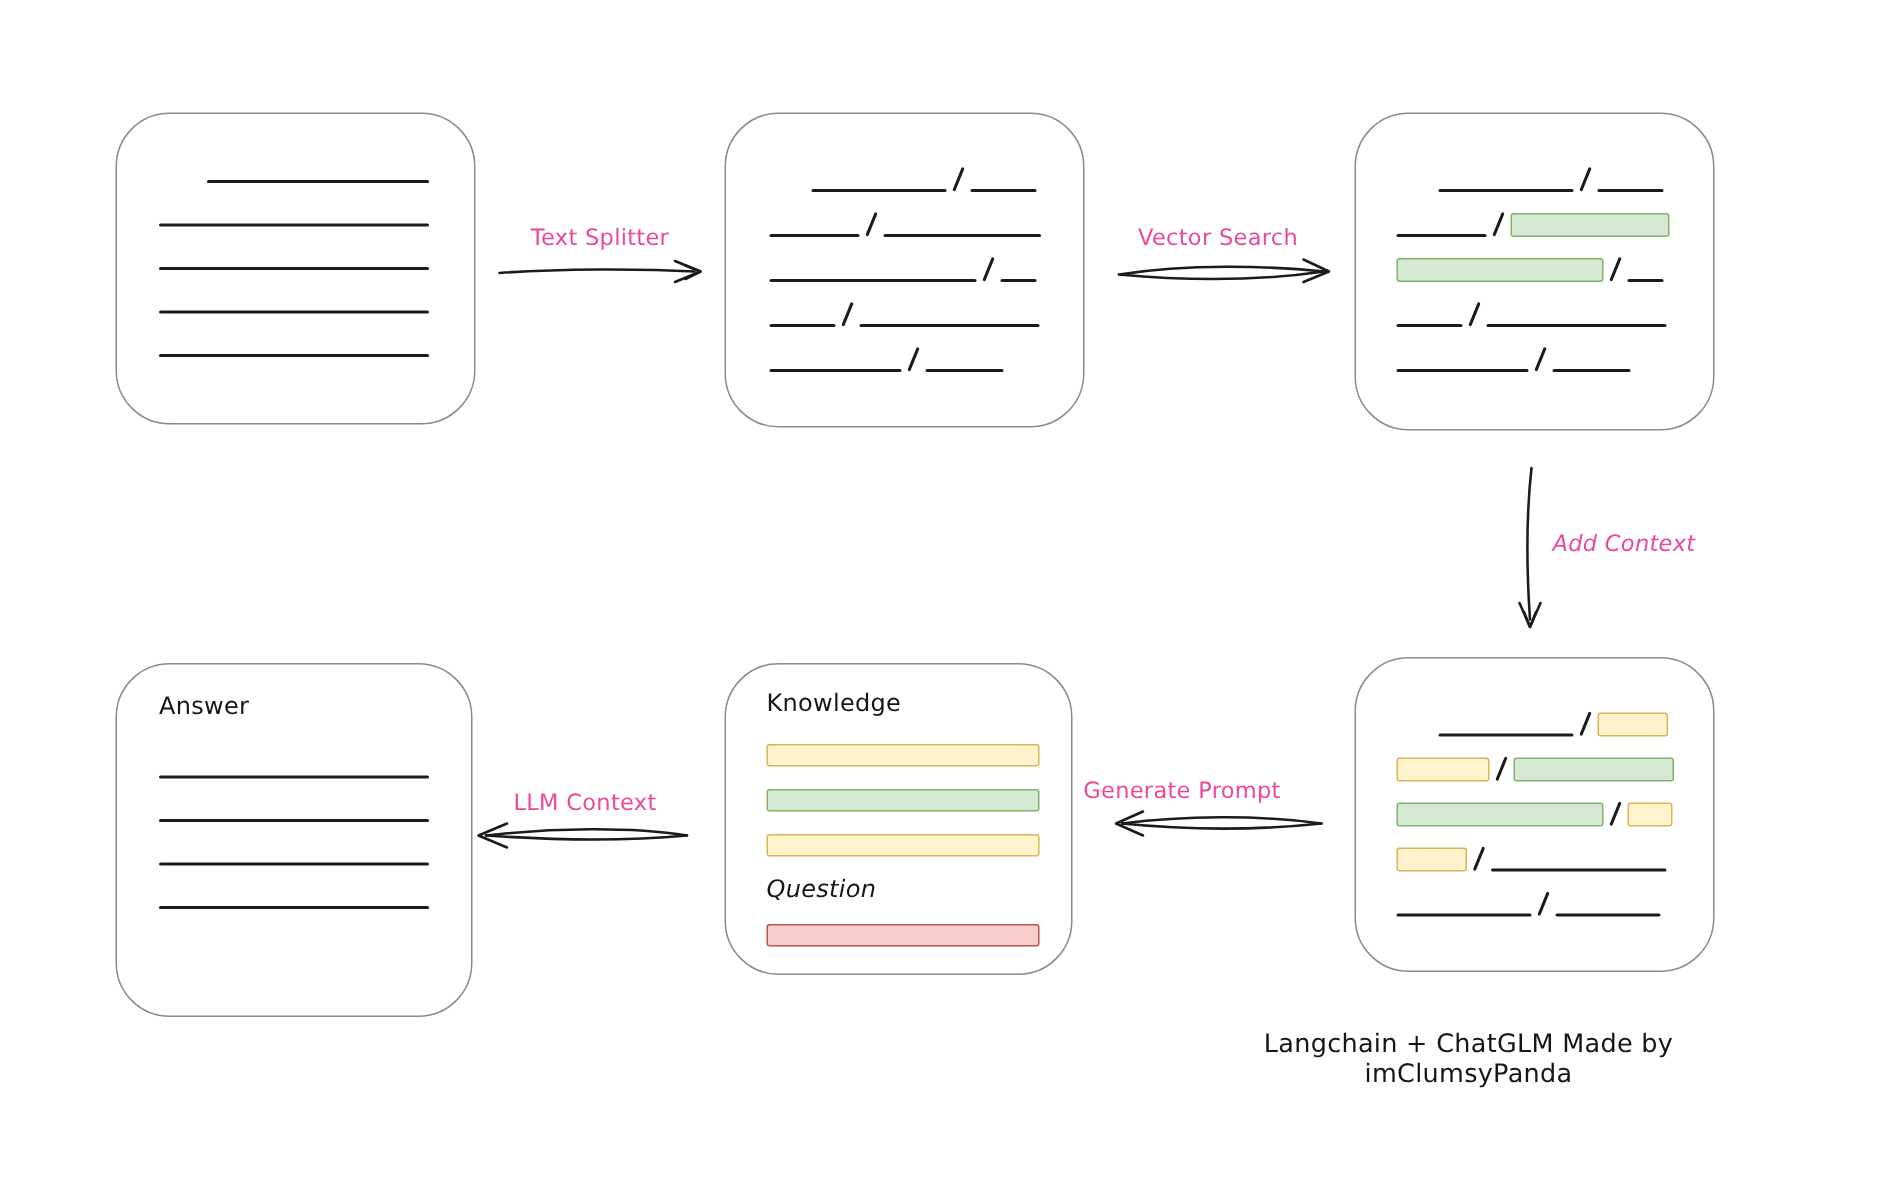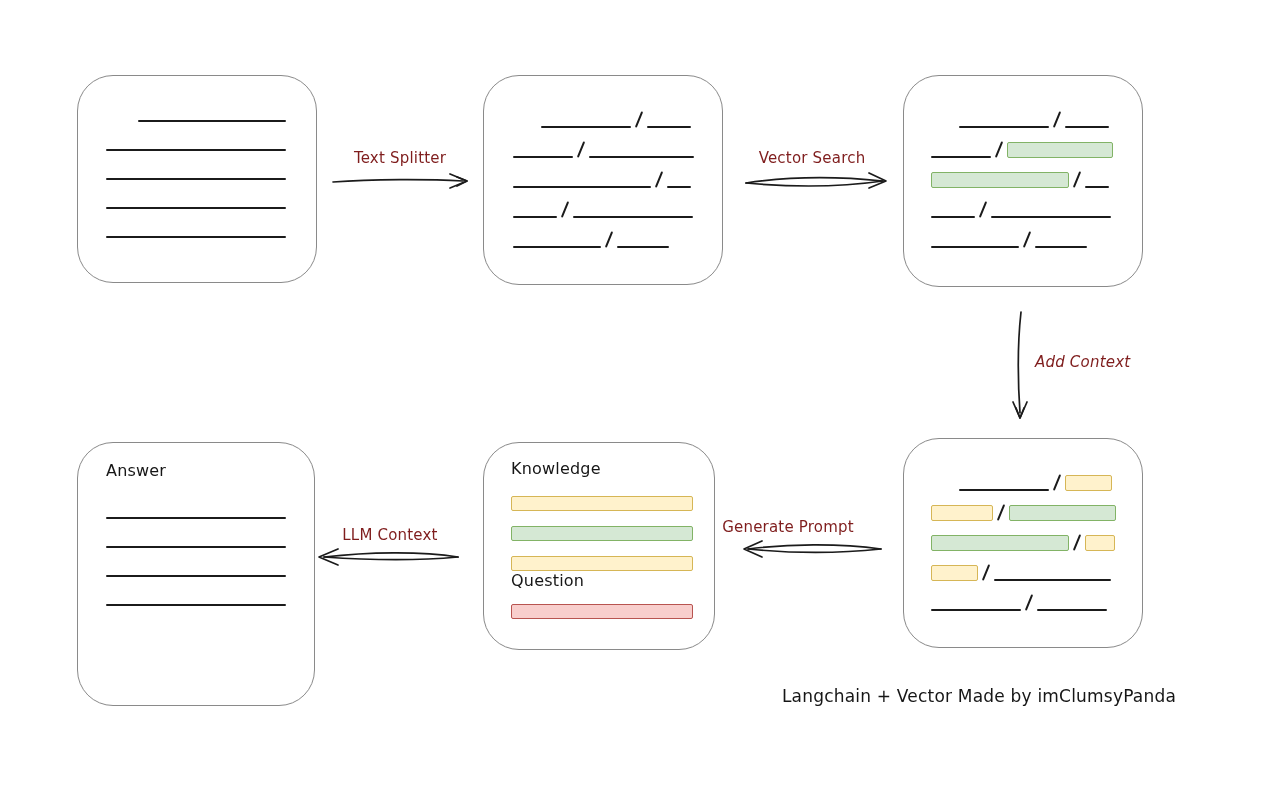--- a/index.html
+++ b/index.html
@@ -11,21 +11,21 @@
   
   .box{
     position:absolute;background:#fff;border:1.5px solid #8a8a8a;
     border-radius:36px;box-sizing:border-box;
   }
   #box-document{left:77px;top:75px;width:240px;height:208px;}
   #box-chunks{left:483px;top:75px;width:240px;height:210px;}
   #box-retrieved{left:903px;top:75px;width:240px;height:212px;}
   #box-context{left:903px;top:438px;width:240px;height:210px;}
   #box-prompt{left:483px;top:442px;width:232px;height:208px;}
-  #box-answer{left:77px;top:442px;width:238px;height:264px;}
+  #box-answer{left:77px;top:442px;width:238px;height:236px;}
 
   
   .chunk-row{height:30px;display:flex;align-items:flex-end;}
   #box-document .chunk-row,#box-answer .chunk-row{height:29px;}
   .seg-line{height:2px;background:var(--line-color,#1b1b1b);border-radius:1px;}
   .seg-slash{width:2px;height:17px;background:var(--line-color,#1b1b1b);
     transform:rotate(22deg);margin:0 7px;border-radius:1px;}
   .seg-bar{height:16px;box-sizing:border-box;border-radius:2px;}
   .bar-green{background:var(--green-fill,#d5e8d4);border:1.5px solid var(--green-stroke,#82b366);}
   .bar-yellow{background:var(--yellow-fill,#fff2cc);border:1.5px solid var(--yellow-stroke,#d6b656);}
@@ -38,25 +38,25 @@
   #box-answer .rows{padding:47px 0 0 28px;}
 
   
   .box-label{position:absolute;font-size:16px;letter-spacing:0.2px;color:#161616;}
   #answer-label{left:28px;top:18px;}
 
   
   .prompt-content{padding:16px 0 15px 27px;}
   .prompt-label{font-size:16px;color:#161616;height:22px;letter-spacing:0.2px;}
   .pbar{width:182px;height:15px;box-sizing:border-box;border-radius:2px;margin-top:15px;}
-  #question-label{}
+  #question-label{margin-top:12px;font-style:italic;}
   #question-bars .pbar{margin-top:11px;}
 
   
-  .arrow-label{position:absolute;font-size:15px;color:#7f1d1d;white-space:nowrap;letter-spacing:0.2px;}
+  .arrow-label{position:absolute;font-size:15px;color:#ec4899;white-space:nowrap;letter-spacing:0.2px;}
   #lbl-text-splitter{left:337px;top:149px;width:126px;text-align:center;}
   #lbl-vector-search{left:746px;top:149px;width:132px;text-align:center;}
   #lbl-add-context{left:1035px;top:353px;font-style:italic;}
   #lbl-generate-prompt{left:718px;top:518px;width:140px;text-align:center;}
   #lbl-llm-response{left:330px;top:526px;width:120px;text-align:center;}
 
   .caption{position:absolute;left:777px;top:686px;width:404px;text-align:center;
     font-size:17px;color:#161616;letter-spacing:0.2px;}
 
   svg.overlay{position:absolute;left:0;top:0;pointer-events:none;}
@@ -237,14 +237,14 @@
         </div>
       </div>
   </div>
 
   <div class="arrow-label" id="lbl-text-splitter">Text Splitter</div>
   <div class="arrow-label" id="lbl-vector-search">Vector Search</div>
   <div class="arrow-label" id="lbl-add-context">Add Context</div>
   <div class="arrow-label" id="lbl-generate-prompt">Generate Prompt</div>
   <div class="arrow-label" id="lbl-llm-response">LLM Context</div>
 
-  <div class="caption">Langchain + Vector Made by imClumsyPanda</div>
+  <div class="caption">Langchain + ChatGLM Made by imClumsyPanda</div>
 </div>
 
 </body></html>

